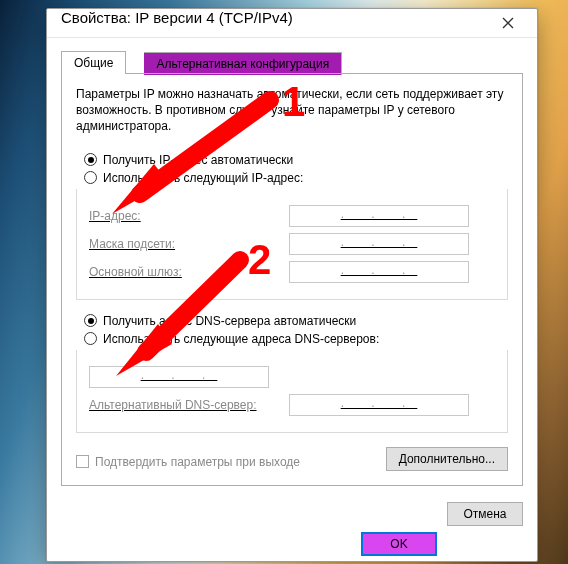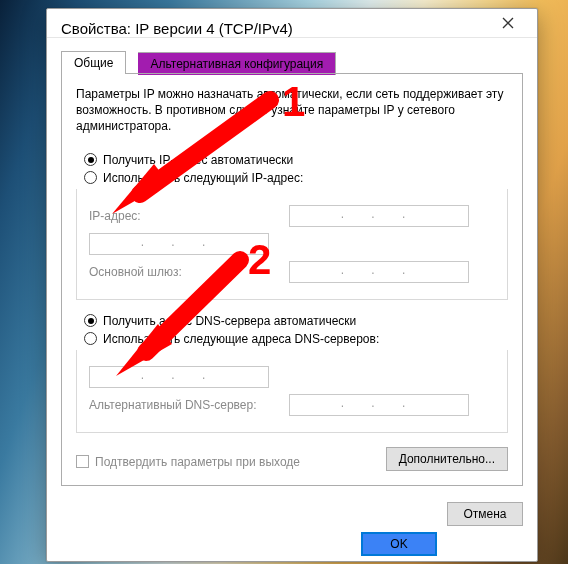--- a/index.html
+++ b/index.html
@@ -28,21 +28,21 @@
     border: 1px solid #9a9a9a;
     box-shadow: 0 6px 24px rgba(0,0,0,0.35), 0 0 0 1px rgba(0,0,0,0.05);
     border-radius: 2px;
     display: flex;
     flex-direction: column;
   }
 
   .titlebar {
     height: 40px;
     display: flex;
-    align-items: flex-end;
+    align-items: flex-start;
     padding: 0 12px 0 14px;
     border-bottom: 1px solid #e6e6e6;
   }
   .titlebar .title {
     flex: 1;
     font-size: 15px;
     color: #000;
   }
   .close-btn {
     width: 34px;
@@ -50,21 +50,21 @@
     display: flex;
     align-items: center;
     justify-content: center;
     color: #333;
     font-size: 15px;
   }
 
   .tabstrip {
     display: flex;
     padding: 12px 14px 0 14px;
-    gap: 12px;
+    gap: 18px;
     position: relative;
     align-items: flex-end;
   }
   .tab {
     padding: 4px 12px 4px 12px;
     border: 1px solid #acacac;
     border-bottom: none;
     background: #fff;
     font-size: 12px;
     position: relative;
@@ -132,20 +132,21 @@
     position: absolute;
     left: 0; right: 0; top: 0;
     height: 0;
   }
 
   .field-row {
     display: flex;
     align-items: center;
     margin: 6px 0;
     gap: 10px;
+    text-decoration: underline;
   }
   .field-label {
     flex: 0 0 190px;
     color: #8a8a8a;
     font-size: 12px;
   }
   .ip-box {
     height: 22px;
     width: 180px;
     border: 1px solid #c9c9c9;
@@ -190,21 +191,21 @@
     color: #000;
   }
 
   .button-bar {
     display: flex;
     justify-content: flex-end;
     gap: 10px;
     padding: 0 14px 14px 0;
   }
   .btn.primary {
-    background: #3b82f6;
+    background: #d946ef;
     border: 1px solid #0078d7;
     box-shadow: inset 0 0 0 1px #0078d7;
     min-width: 76px;
     margin-top: 36px;
   }
   .btn.std { min-width: 76px; margin-top: 6px; }
 
   
   .anno {
     position: absolute;
@@ -255,20 +256,21 @@
       <span class="radio"></span>
       <span>Использовать следующий IP-адрес:</span>
     </div>
 
     <div class="group-frame">
       <div class="field-row">
         <div class="field-label">IP-адрес:</div>
         <div class="ip-box disabled">.   .   .</div>
       </div>
       <div class="field-row">
+        <div class="field-label">Маска подсети:</div>
         <div class="ip-box disabled">.   .   .</div>
       </div>
       <div class="field-row">
         <div class="field-label">Основной шлюз:</div>
         <div class="ip-box disabled">.   .   .</div>
       </div>
     </div>
 
     <div class="radio-row">
       <span class="radio">

